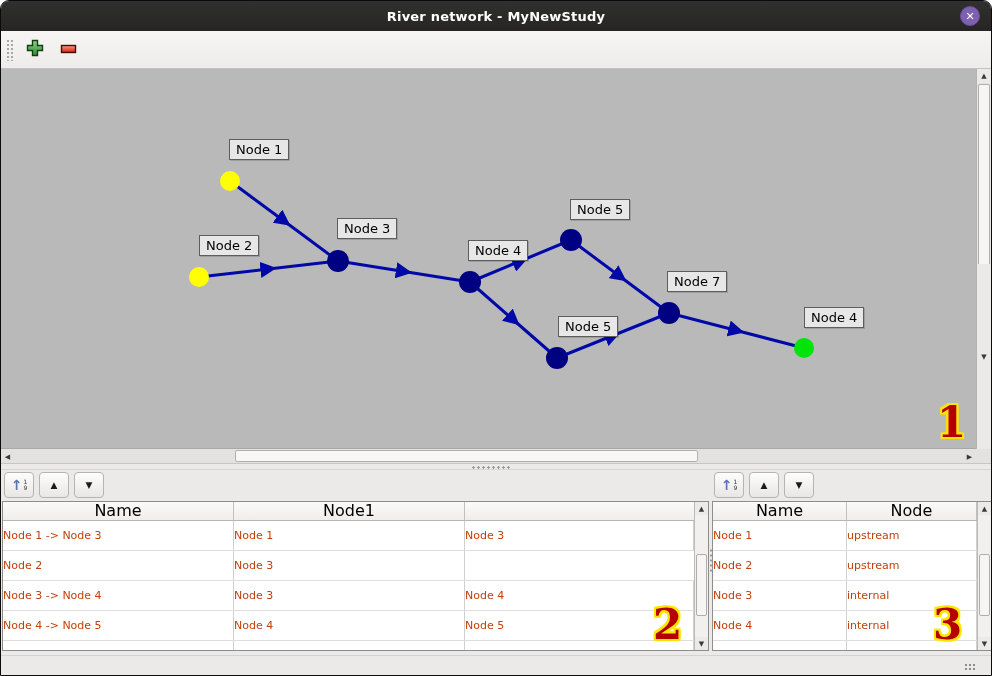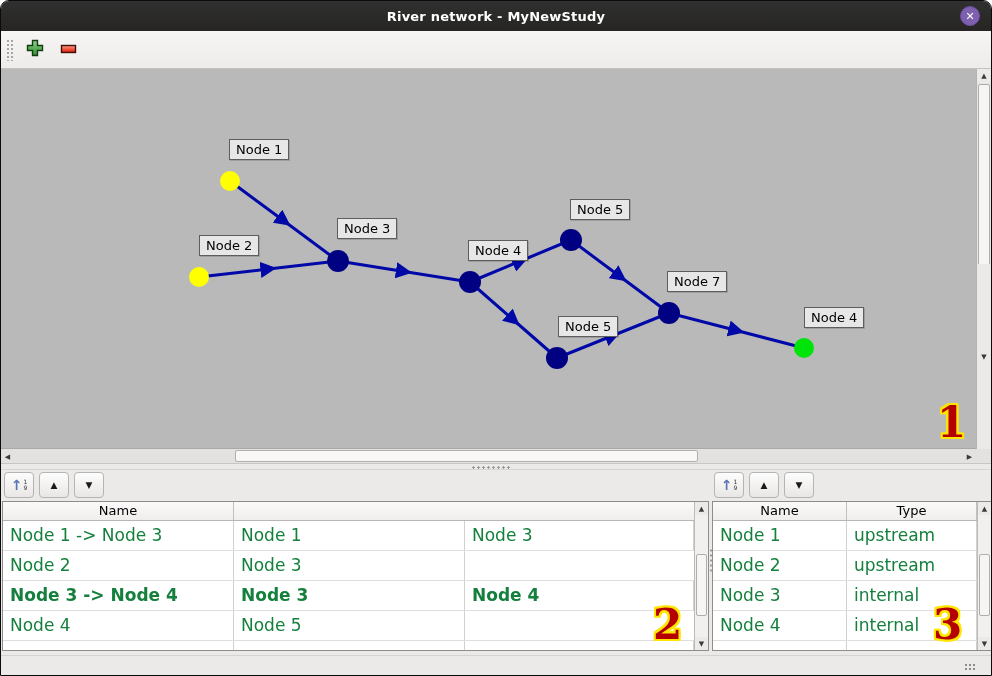--- a/index.html
+++ b/index.html
@@ -60,24 +60,24 @@
            background:linear-gradient(#fdfdfd,#e9e7e5); display:flex; align-items:center;
            justify-content:center; font-size:9px; color:#1a1a1a; cursor:pointer; }
   .sort-glyph { display:flex; align-items:center; }
   .sort-arrow { color:#5b74b4; font-size:14px; font-weight:bold; line-height:12px; }
   .sort-nums { display:flex; flex-direction:column; font-size:6px; line-height:6px; color:#333; margin-left:1px; }
 
   .dtable { position:absolute; background:#ffffff; border:1px solid #8f8d8b; display:flex; overflow:hidden; }
   .tmain { flex:1; overflow:hidden; }
   .thead, .trow { display:grid; }
   .thead { height:19px; background:linear-gradient(#fbfafa,#efeeec); border-bottom:1px solid #b8b6b4; }
-  .th { font-size:13px; line-height:18px; text-align:center; color:#000; border-right:1px solid #c2c0be;
+  .th { font-size:16px; line-height:18px; text-align:center; color:#000; border-right:1px solid #c2c0be;
         overflow:hidden; white-space:nowrap; }
   .trow { height:30px; border-bottom:1px solid #e0dedc; }
-  .td { font-size:17px; line-height:29px; padding-left:7px; color:#15803d; border-right:1px solid #d2d0ce;
+  .td { font-size:11px; line-height:29px; color:#c2410c; border-right:1px solid #d2d0ce;
         overflow:hidden; white-space:nowrap; }
   .tvscroll { position:relative; width:14px; background:#f1f0ef; border-left:1px solid #bdbbb9; }
   .panel-gap-handle { position:absolute; width:4px; height:24px;
                       background-image:radial-gradient(circle,#9a9896 1px,transparent 1.2px);
                       background-size:4px 5px; }
 
   
   .statusbar { position:relative; height:22px; background:#eceae8; border-top:1px solid #d5d3d1; }
   .resize-grip { position:absolute; right:16px; bottom:5px; width:11px; height:9px;
                  background-image:radial-gradient(circle,#8e8c8a 1px,transparent 1.2px); background-size:4px 4px; }
@@ -215,36 +215,38 @@
       </div>
       <div class="p-btn">
         <span>▼</span>
       </div>
     </div>
 
     <div class="dtable" style="left:1px; top:31px; width:707px; height:150px;">
       <div class="tmain">
           <div class="thead" style="grid-template-columns: 231px 231px 1fr;">
             <div class="th">Name</div>
+            <div class="th">Node1</div>
           </div>
           <div class="trow" style="grid-template-columns: 231px 231px 1fr;">
             <div class="td">Node 1 -&gt; Node 3</div>
             <div class="td">Node 1</div>
             <div class="td">Node 3</div>
           </div>
           <div class="trow" style="grid-template-columns: 231px 231px 1fr;">
             <div class="td">Node 2</div>
             <div class="td">Node 3</div>
           </div>
-          <div class="trow" style="grid-template-columns: 231px 231px 1fr; font-weight: bold;">
+          <div class="trow" style="grid-template-columns: 231px 231px 1fr;">
             <div class="td">Node 3 -&gt; Node 4</div>
             <div class="td">Node 3</div>
             <div class="td">Node 4</div>
           </div>
           <div class="trow" style="grid-template-columns: 231px 231px 1fr;">
+            <div class="td">Node 4 -&gt; Node 5</div>
             <div class="td">Node 4</div>
             <div class="td">Node 5</div>
           </div>
           <div class="trow" style="grid-template-columns: 231px 231px 1fr;">
             <div class="td"></div>
             <div class="td"></div>
             <div class="td"></div>
           </div>
         </div>
       <div class="tvscroll">
@@ -253,21 +255,21 @@
         <div class="sb-arrow bottom" style="height:13px;">▼</div>
       </div>
     </div>
 
     <div class="panel-gap-handle" style="left:708px; top:78px;"></div>
 
     <div class="dtable" style="left:711px; top:31px; width:280px; height:150px;">
       <div class="tmain">
           <div class="thead" style="grid-template-columns: 134px 1fr;">
             <div class="th">Name</div>
-            <div class="th">Type</div>
+            <div class="th">Node</div>
           </div>
           <div class="trow" style="grid-template-columns: 134px 1fr;">
             <div class="td">Node 1</div>
             <div class="td">upstream</div>
           </div>
           <div class="trow" style="grid-template-columns: 134px 1fr;">
             <div class="td">Node 2</div>
             <div class="td">upstream</div>
           </div>
           <div class="trow" style="grid-template-columns: 134px 1fr;">

